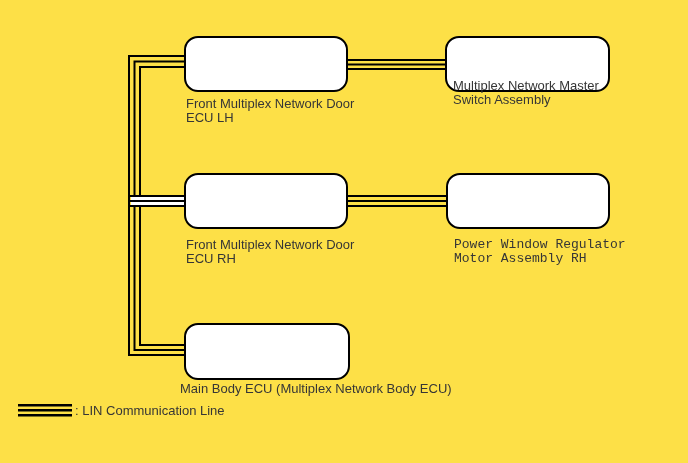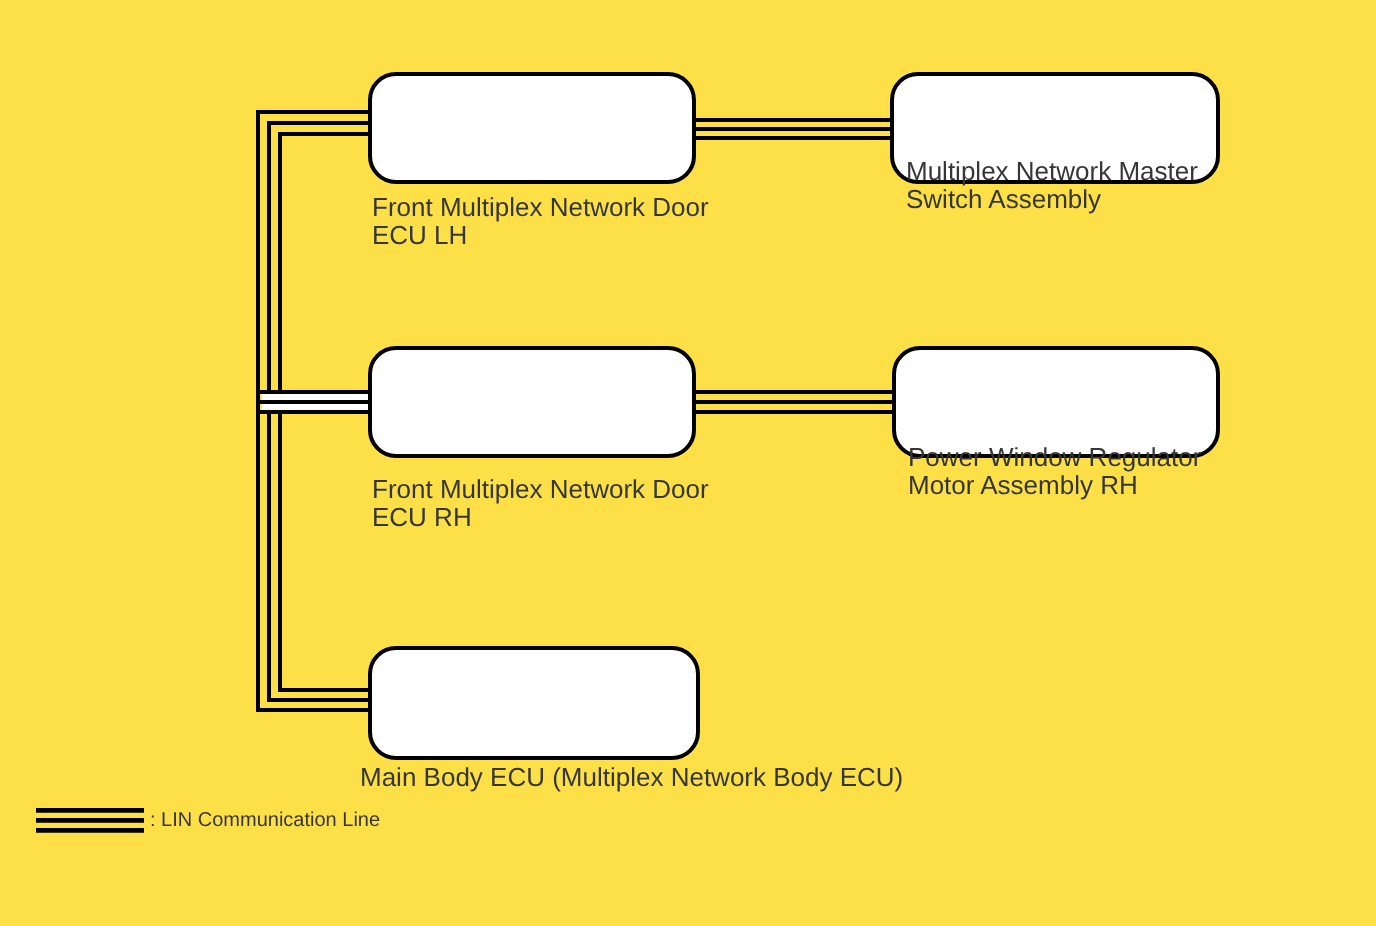--- a/index.html
+++ b/index.html
@@ -29,21 +29,21 @@
     font-size: 13px;
     line-height: 14px;
     color: #363636;
     white-space: pre-line;
     z-index: 3;
   }
   .legend-label {
     position: absolute;
     left: 75px;
     top: 403px;
-    font-size: 10px;
+    font-size: 13px;
     line-height: 15px;
     color: #363636;
     z-index: 3;
   }
   .legend-symbol {
     position: absolute;
     left: 18px;
     top: 403px;
     z-index: 3;
   }
@@ -88,21 +88,21 @@
   <div class="node" style="left:184px; top:173px; width:164px; height:56px;"></div>
   <div class="node" style="left:446px; top:173px; width:164px; height:56px;"></div>
   <div class="node" style="left:184px; top:323px; width:166px; height:57px;"></div>
 
   <div class="node-label" style="left:186px; top:97px;">Front Multiplex Network Door
 ECU LH</div>
   <div class="node-label" style="left:453px; top:79px;">Multiplex Network Master
 Switch Assembly</div>
   <div class="node-label" style="left:186px; top:238px;">Front Multiplex Network Door
 ECU RH</div>
-  <div class="node-label" style="left:454px; top:222px;">Power Window Regulator
+  <div class="node-label" style="left:454px; top:238px;font-family:Liberation Mono, monospace;">Power Window Regulator
 Motor Assembly RH</div>
   <div class="node-label" style="left:180px; top:382px;text-align:center;">Main Body ECU (Multiplex Network Body ECU)</div>
 
   <svg class="legend-symbol" width="54" height="15" viewBox="0 0 54 15" xmlns="http://www.w3.org/2000/svg">
     <g stroke="#000000" stroke-width="2.4" fill="none">
       <line x1="0" y1="2.2" x2="54" y2="2.2"></line>
       <line x1="0" y1="7.2" x2="54" y2="7.2"></line>
       <line x1="0" y1="12.2" x2="54" y2="12.2"></line>
     </g>
   </svg>

